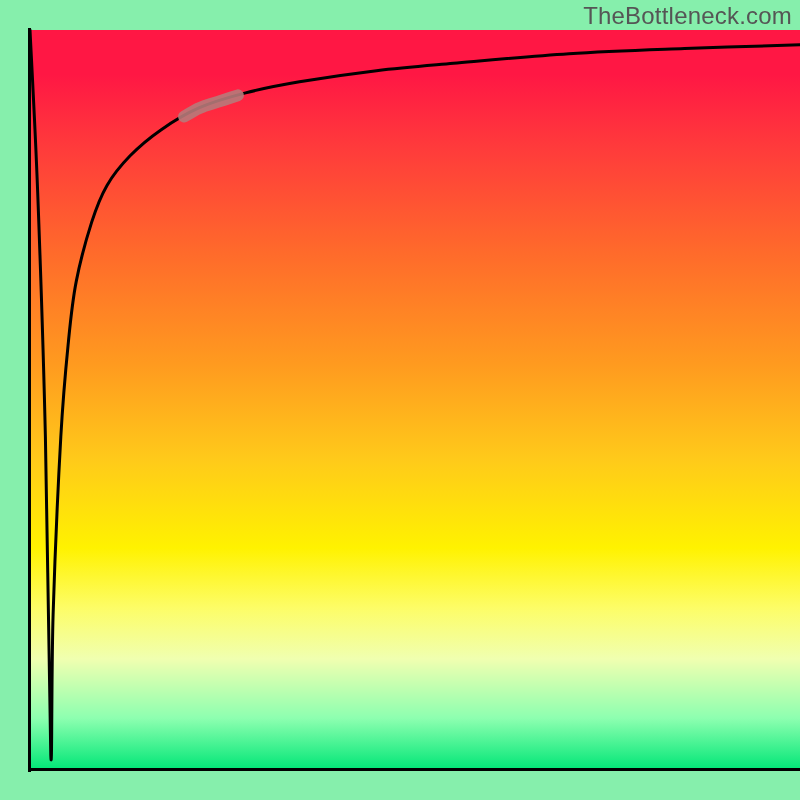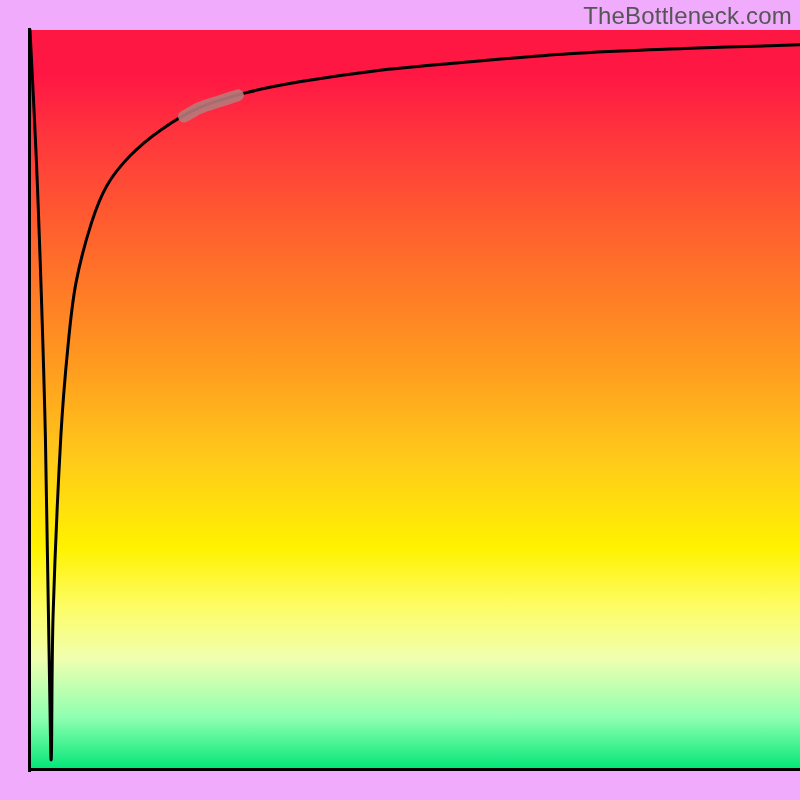--- a/index.html
+++ b/index.html
@@ -7,21 +7,21 @@
     padding: 0;
     width: 800px;
     height: 800px;
     background: #000;
     overflow: hidden;
   }
   .frame {
     position: relative;
     width: 800px;
     height: 800px;
-    background: #f0abfc;
+    background: #86efac;
   }
   .plot-area {
     position: absolute;
     left: 30px;
     top: 30px;
     width: 770px;
     height: 740px;
     background: linear-gradient(to bottom,
       #ff1744 0%,
       #ff1744 6%,

